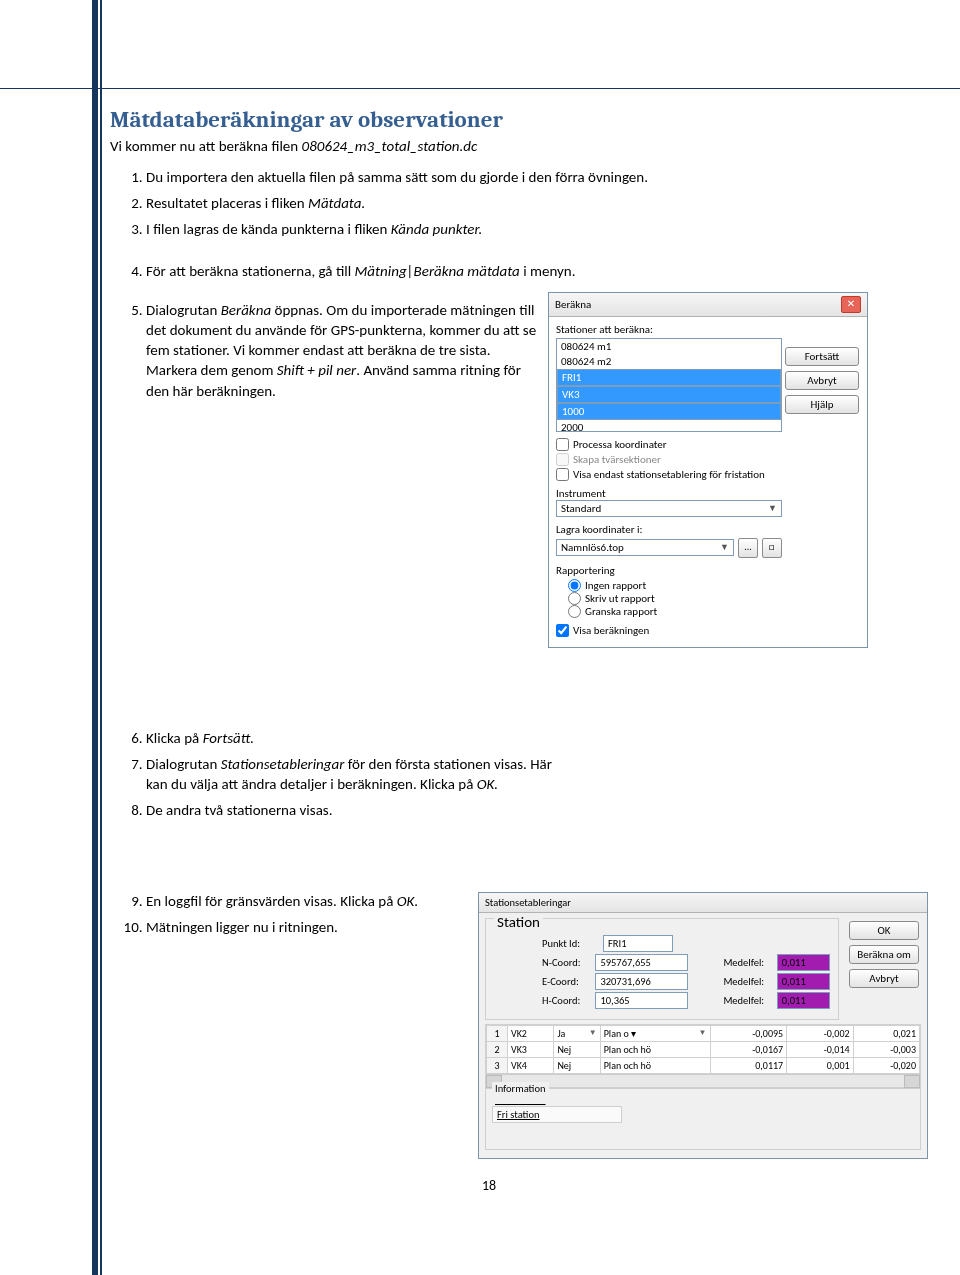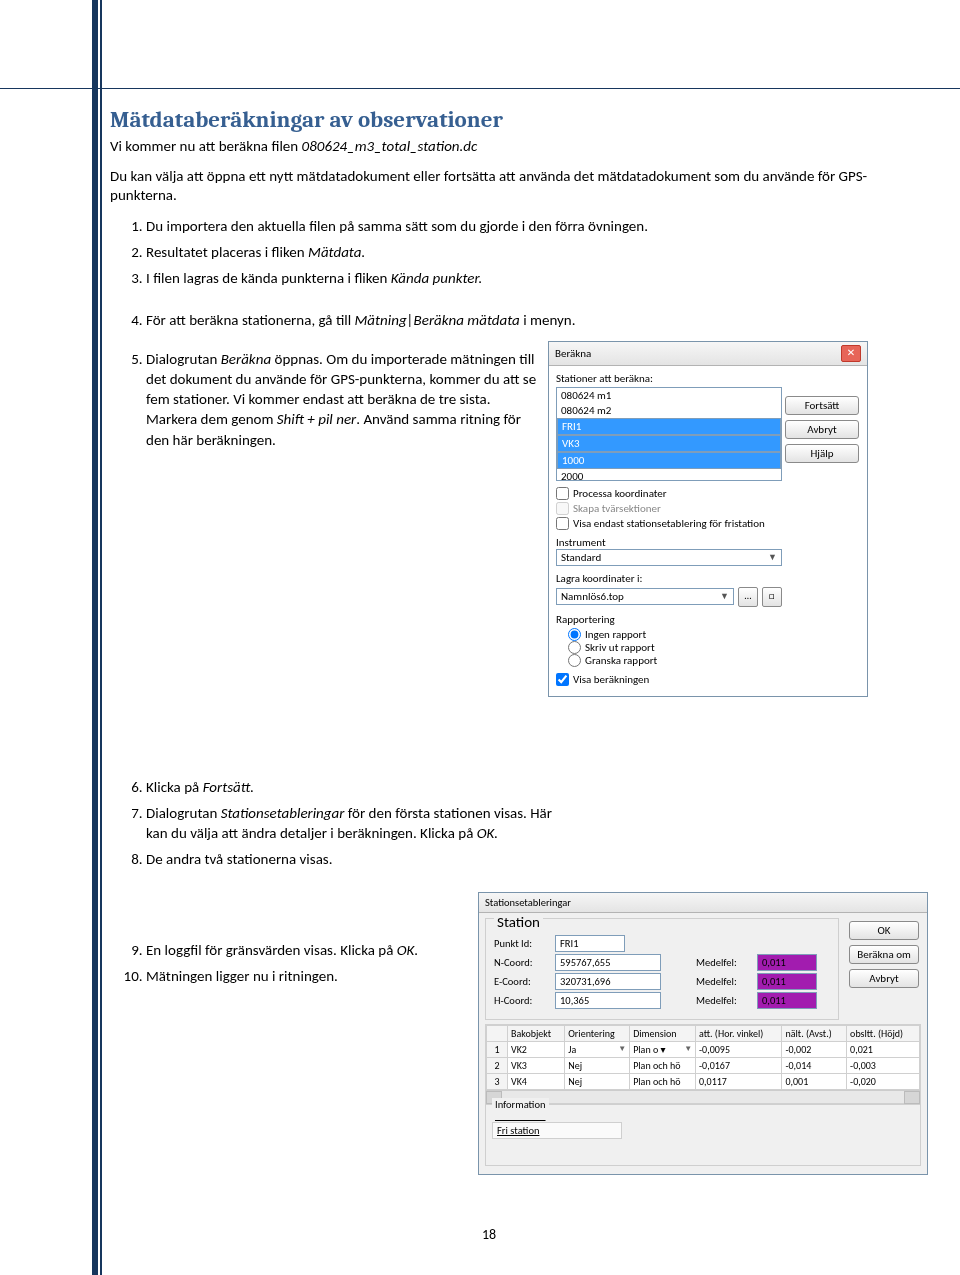--- a/index.html
+++ b/index.html
@@ -65,31 +65,31 @@
   .iconbtn { width: 18px; height: 18px; border: 1px solid #8a8a8a; background: linear-gradient(#fff,#e3e3e3); border-radius: 2px; text-align: center; font-size: 10px; line-height: 16px; }
   .radio-group { margin: 2px 0 6px 12px; }
   .radio { display: flex; align-items: center; gap: 4px; }
   .radio input { margin: 0; }
   .dialog2 { width: 448px; border: 1px solid #7a94ab; background: #f0f0f0; font-size: 10.5px; position: absolute; right: 32px; top: 892px; }
   .dialog2 .titlebar { background: linear-gradient(#f6f6f6,#e4e4e4); padding: 3px 6px; border-bottom: 1px solid #b3b3b3; }
   .dialog2 .body { padding: 5px 6px 8px; position: relative; }
   .fieldset { border: 1px solid #cfcfcf; padding: 6px 8px 8px; margin-bottom: 4px; }
   .fieldset .leg { position: relative; top: -12px; background: #f0f0f0; padding: 0 3px; font-size: 15px; }
   .frow { display: flex; align-items: center; margin: 2px 0; gap: 5px; }
-  .frow .lab { width: 56px; }
+  .frow .lab { width: 56px; margin-left: 48px; }
   .frow .val { border: 1px solid #7f9db9; background: #fff; padding: 1px 4px; width: 96px; }
   .frow .lab2 { width: 56px; margin-left: 30px; }
   .frow .val2 { border: 1px solid #7f9db9; background: #a21caf; padding: 1px 4px; width: 50px; }
   .btn-col2 { position: absolute; right: 8px; top: 8px; width: 70px; }
   .grid { border: 1px solid #d0d0d0; background: #fff; margin-top: 2px; }
   .grid table { border-collapse: collapse; width: 100%; font-size: 10px; }
   .grid th, .grid td { border: 1px solid #d0d0d0; padding: 1px 3px; text-align: left; white-space: nowrap; overflow: hidden; }
   .grid th { background: #f4f4f4; font-weight: normal; }
   .grid td.rnum { background: #f4f4f4; text-align: center; width: 14px; }
-  .grid td.num { text-align: left; }
+  .grid td.num { text-align: right; }
   .grid .selcell { display: flex; justify-content: space-between; }
   .grid .selcell .ar { font-size: 8px; color: #666; }
   .scroll-shim { height: 12px; background: #e8e8e8; border-top: 1px solid #ccc; position: relative; }
   .scroll-shim::before, .scroll-shim::after { content: ""; position: absolute; top: 0; width: 14px; height: 11px; background: #d6d6d6; border: 1px solid #bbb; }
   .scroll-shim::before { left: 0; }
   .scroll-shim::after { right: 0; }
   .info-box { border: 1px solid #cfcfcf; margin-top: 0; padding: 4px 6px 26px; text-decoration: underline; }
   .info-box .leg2 { position: relative; top: -11px; background: #f0f0f0; padding: 0 3px; }
   .info-box .iv { border: 1px solid #cfcfcf; background: #fafafa; padding: 1px 4px; width: 120px; }
   .pagenum { text-align: center; font-size: 14px; margin-top: 240px; }
@@ -99,21 +99,20 @@
 
 <div class="rule-side s1"></div>
 <div class="rule-side s2"></div>
 <div class="rule-top"></div>
 
 <div class="page">
   <h1>Mätdataberäkningar av observationer</h1>
   <p>
     <span>Vi kommer nu att beräkna filen </span><em>080624_m3_total_station.dc</em>
   </p>
-  <p>Du kan välja att öppna ett nytt mätdatadokument eller fortsätta att använda det mätdatadokument som du använde för GPS-punkterna.</p>
 
   <ol class="main">
     <li>Du importera den aktuella filen på samma sätt som du gjorde i den förra övningen.</li>
     <li><span>Resultatet placeras i fliken </span><em>Mätdata.</em></li>
     <li><span>I filen lagras de kända punkterna i fliken </span><em>Kända punkter.</em></li>
   </ol>
 
   <ol class="main" start="4" style="margin-top:22px;">
     <li><span>För att beräkna stationerna, gå till </span><em>Mätning|Beräkna mätdata</em><span> i menyn.</span></li>
   </ol>
@@ -249,29 +248,20 @@
         <span class="lab">H-Coord:</span>
         <span class="val">10,365</span>
         <span class="lab2">Medelfel:</span>
         <span class="val2">0,011</span>
       </div>
     </div>
 
     <div class="grid">
       <table>
         <tbody>
-            <tr>
-          <th style="width:14px;"></th>
-          <th>Bakobjekt</th>
-          <th>Orientering</th>
-          <th>Dimension</th>
-          <th>att. (Hor. vinkel)</th>
-          <th>nält. (Avst.)</th>
-          <th>obsltt. (Höjd)</th>
-        </tr>
         <tr>
           <td class="rnum">1</td>
           <td>VK2</td>
           <td>
                 <div class="selcell">
                   <span>Ja</span>
                   <span class="ar">▼</span>
                 </div>
               </td>
           <td>

